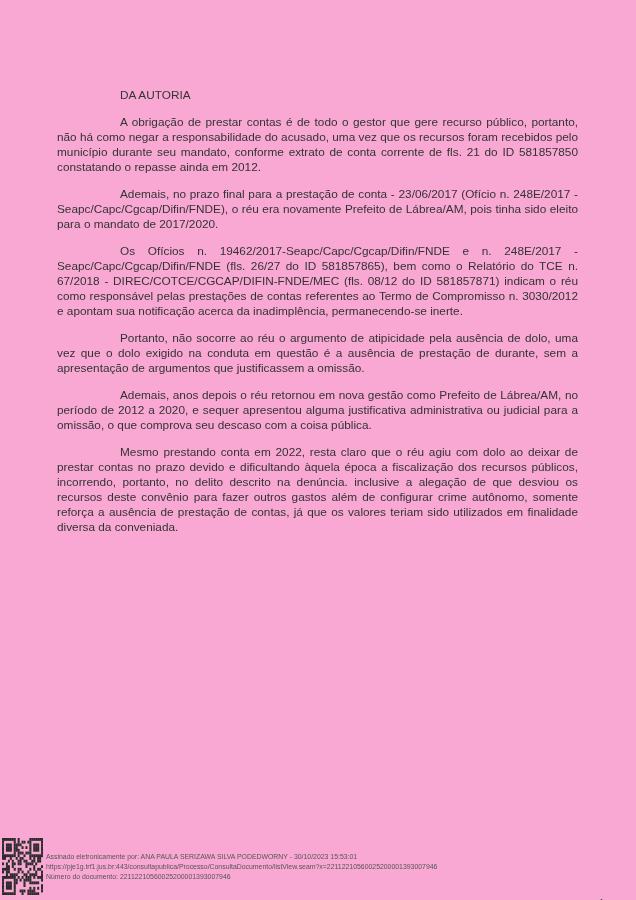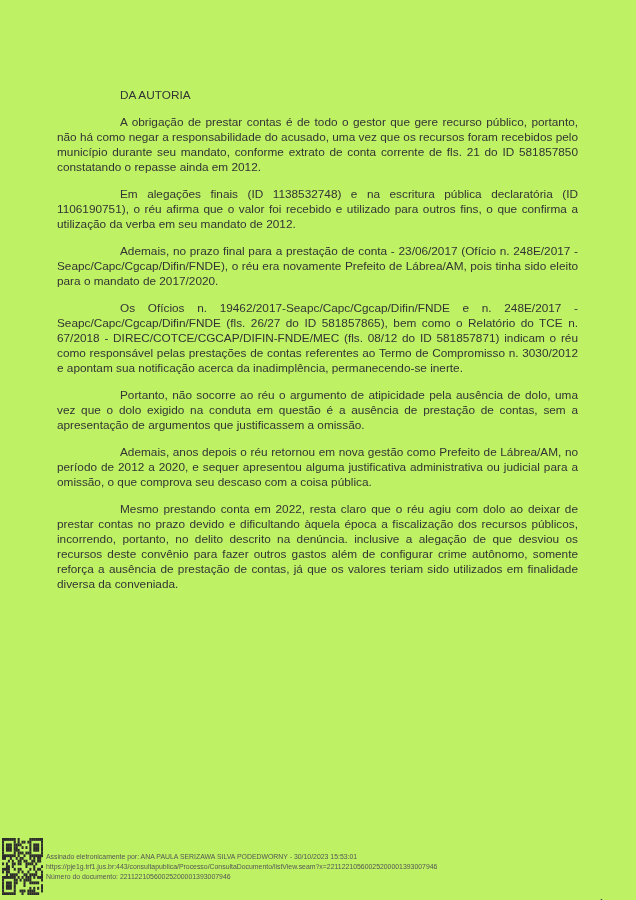--- a/index.html
+++ b/index.html
@@ -5,21 +5,21 @@
   html, body { margin: 0; padding: 0; }
   body {
     width: 636px; height: 900px;
     background: #ffffff;
     position: relative;
     font-family: "Liberation Sans", sans-serif;
     overflow: hidden;
   }
   .page {
     position: absolute; inset: 0;
-    background: #bef264;
+    background: #f9a8d4;
   }
   .content {
     position: absolute;
     left: 57px; top: 88px;
     width: 521px;
     font-size: 11.8px;
     line-height: 15px;
     color: #333333;
     text-align: justify;
   }
@@ -58,24 +58,23 @@
   }
 </style>
 </head>
 <body>
 
 <div class="page">
 
   <div class="content">
     <p class="heading">DA AUTORIA</p>
     <p>A obrigação de prestar contas é de todo o gestor que gere recurso público, portanto, não há como negar a responsabilidade do acusado, uma vez que os recursos foram recebidos pelo município durante seu mandato, conforme extrato de conta corrente de fls. 21 do ID 581857850 constatando o repasse ainda em 2012.</p>
-    <p>Em alegações finais (ID 1138532748) e na escritura pública declaratória (ID 1106190751), o réu afirma que o valor foi recebido e utilizado para outros fins, o que confirma a utilização da verba em seu mandato de 2012.</p>
     <p>Ademais, no prazo final para a prestação de conta - 23/06/2017 (Ofício n. 248E/2017 - Seapc/Capc/Cgcap/Difin/FNDE), o réu era novamente Prefeito de Lábrea/AM, pois tinha sido eleito para o mandato de 2017/2020.</p>
     <p>Os Ofícios n. 19462/2017-Seapc/Capc/Cgcap/Difin/FNDE e n. 248E/2017 - Seapc/Capc/Cgcap/Difin/FNDE (fls. 26/27 do ID 581857865), bem como o Relatório do TCE n. 67/2018 - DIREC/COTCE/CGCAP/DIFIN-FNDE/MEC (fls. 08/12 do ID 581857871) indicam o réu como responsável pelas prestações de contas referentes ao Termo de Compromisso n. 3030/2012 e apontam sua notificação acerca da inadimplência, permanecendo-se inerte.</p>
-    <p>Portanto, não socorre ao réu o argumento de atipicidade pela ausência de dolo, uma vez que o dolo exigido na conduta em questão é a ausência de prestação de contas, sem a apresentação de argumentos que justificassem a omissão.</p>
+    <p>Portanto, não socorre ao réu o argumento de atipicidade pela ausência de dolo, uma vez que o dolo exigido na conduta em questão é a ausência de prestação de durante, sem a apresentação de argumentos que justificassem a omissão.</p>
     <p>Ademais, anos depois o réu retornou em nova gestão como Prefeito de Lábrea/AM, no período de 2012 a 2020, e sequer apresentou alguma justificativa administrativa ou judicial para a omissão, o que comprova seu descaso com a coisa pública.</p>
     <p>Mesmo prestando conta em 2022, resta claro que o réu agiu com dolo ao deixar de prestar contas no prazo devido e dificultando àquela época a fiscalização dos recursos públicos, incorrendo, portanto, no delito descrito na denúncia. inclusive a alegação de que desviou os recursos deste convênio para fazer outros gastos além de configurar crime autônomo, somente reforça a ausência de prestação de contas, já que os valores teriam sido utilizados em finalidade diversa da conveniada.</p>
   </div>
 
   <svg id="qr" class="qr" viewBox="0 0 21 21" preserveAspectRatio="none" xmlns="http://www.w3.org/2000/svg">
       <rect x="0" y="0" width="1.05" height="1.05" fill="#2b2b2b"></rect>
       <rect x="1" y="0" width="1.05" height="1.05" fill="#2b2b2b"></rect>
       <rect x="2" y="0" width="1.05" height="1.05" fill="#2b2b2b"></rect>
       <rect x="3" y="0" width="1.05" height="1.05" fill="#2b2b2b"></rect>
       <rect x="4" y="0" width="1.05" height="1.05" fill="#2b2b2b"></rect>

